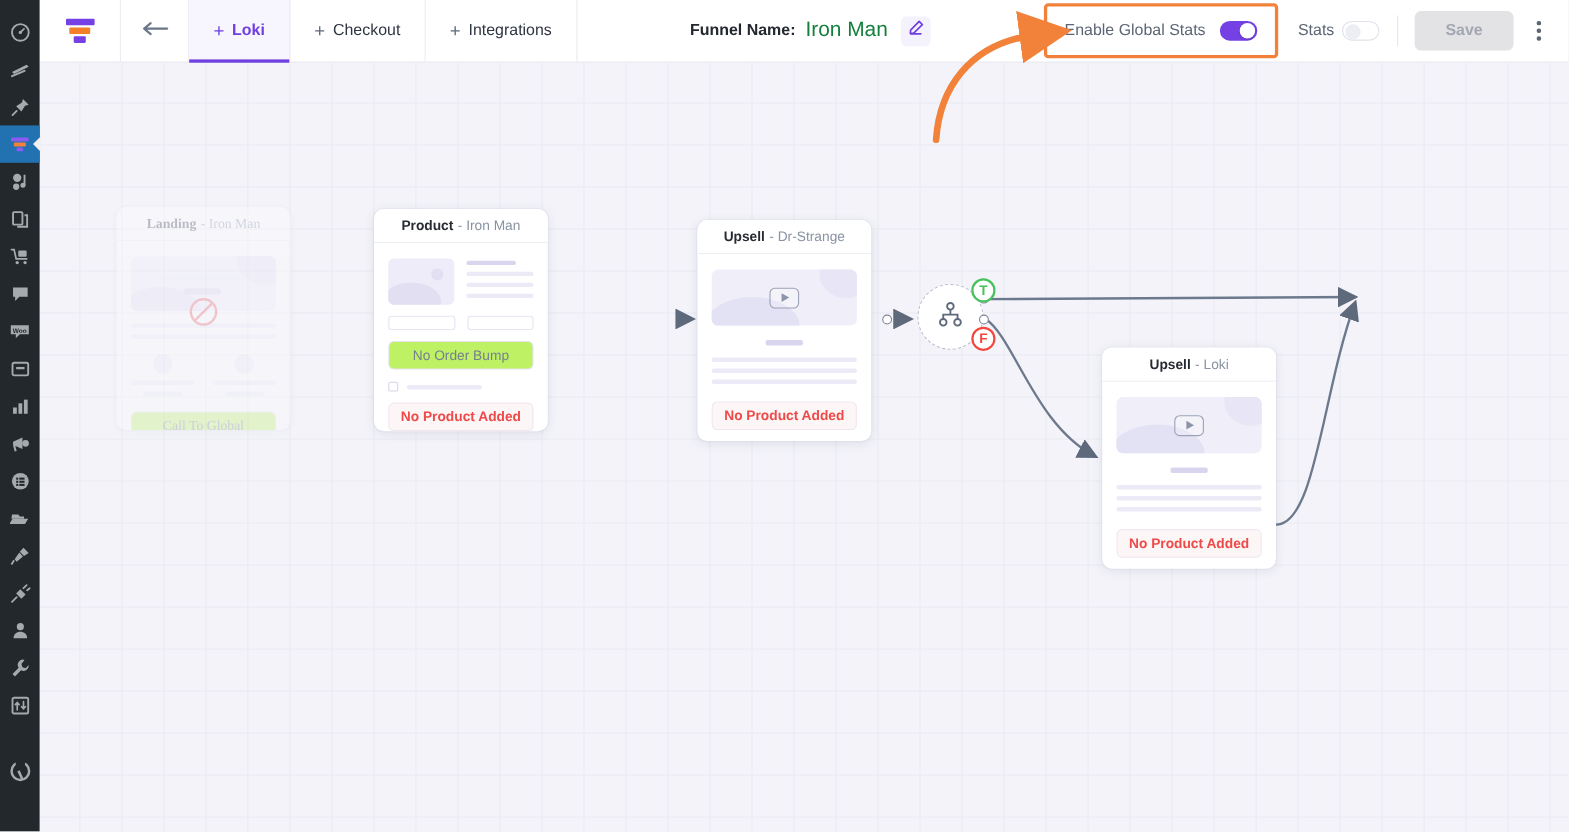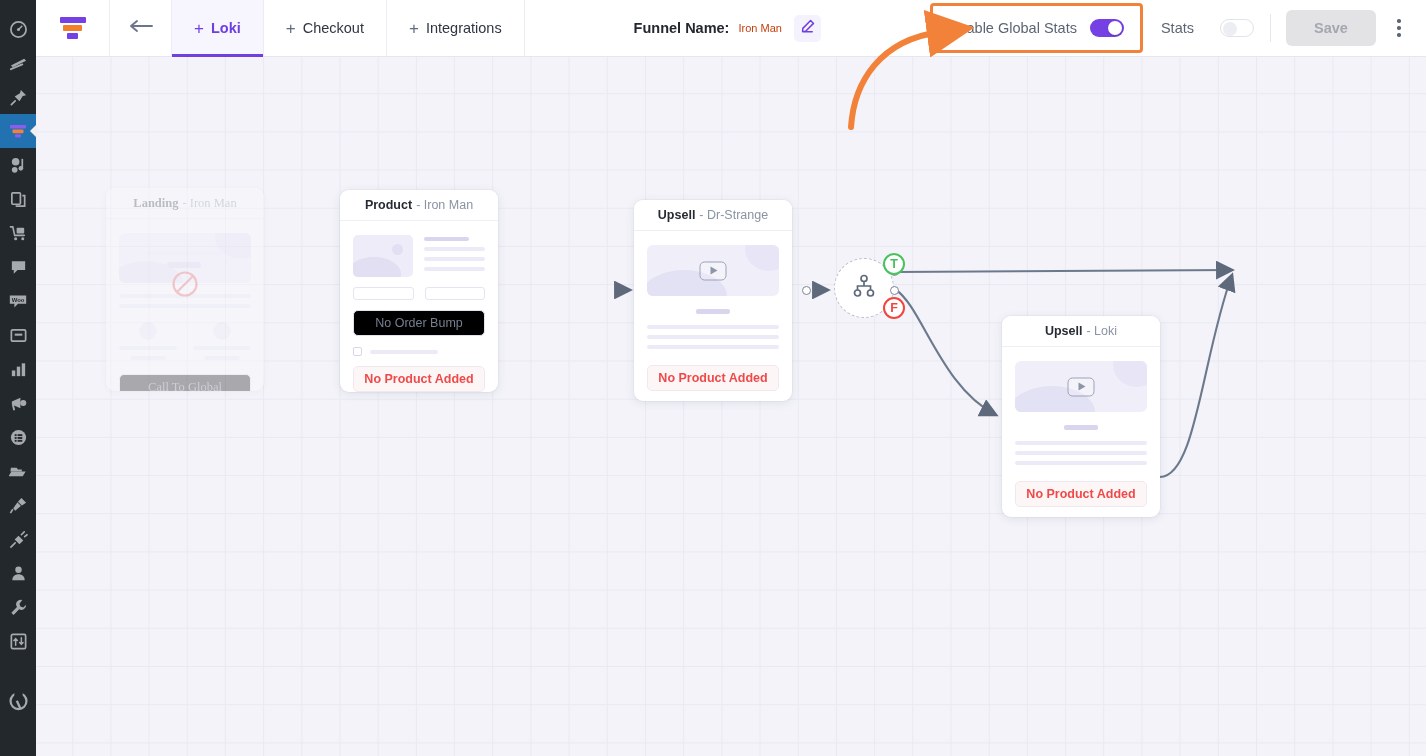--- a/index.html
+++ b/index.html
@@ -73,21 +73,21 @@
   .hd-tab.sel { background: #f7f5fe; color: #6f3fe0; font-weight: 600; }
   .hd-tab.sel .plus { color: #6f3fe0; }
   .hd-tab.sel::after {
     content:""; position:absolute; left:0; right:0; bottom:-1px; height:3px; background:#6f3fe0;
   }
 
   #hd-center {
     flex: 1; display: flex; align-items: center; justify-content: center; gap: 9px;
   }
   #fn-label { font-size: 14.5px; font-weight: 700; color: #23272f; }
-  #fn-value { font-size: 11px; color: #c2410c; }
+  #fn-value { font-size: 19px; color: #15803d; }
   #fn-edit {
     width: 27px; height: 27px; border-radius: 5px; background: #f4f2fd;
     display: flex; align-items: center; justify-content: center; cursor: pointer;
     margin-left: 3px;
   }
 
   #hd-right { display: flex; align-items: center; height: 100%; padding-right: 10px; }
 
   #global-funnel-box {
     display: flex; align-items: center; gap: 13px;
@@ -104,21 +104,21 @@
   }
   .toggle .knob {
     position: absolute; top: 2px; width: 14px; height: 14px; border-radius: 50%;
     background: #fff; box-shadow: 0 1px 2px rgba(0,0,0,.2);
   }
   .toggle.on { background: #7541e5; }
   .toggle.on .knob { right: 2px; }
   .toggle.off { background: #fff; border: 1px solid #dfe3ea; }
   .toggle.off .knob { left: 2px; background: #eceef3; box-shadow: none; }
 
-  #stats-wrap { display:flex; align-items:center; gap: 26px; margin-right: 16px;}
+  #stats-wrap { display:flex; align-items:center; gap: 7px; margin-right: 16px;}
   #stats-label { font-size: 14.5px; color: #5c6574; }
 
   .hd-divider { width: 1px; height: 28px; background: #e4e6ee; margin-right: 15px; }
 
   #save-btn {
     width: 90px; height: 36px; border-radius: 6px;
     background: #e3e3e6; color: #a3a7b1;
     font-size: 14.5px; font-weight: 600;
     display: flex; align-items: center; justify-content: center;
     border: none; cursor: default;
@@ -187,21 +187,21 @@
     width:0;height:0;border-left:7px solid #8d95a8;
     border-top:4.5px solid transparent;border-bottom:4.5px solid transparent;
     margin-left:2px;
   }
 
   .pill-btn {
     border: 1px solid #e4e2ef; border-radius: 5px; height: 26px;
     display: flex; align-items: center; justify-content: center;
     font-size: 12.5px;
   }
-  .pill-btn.muted { color: #767f90; background: #000000; }
+  .pill-btn.muted { color: #767f90; background: #bef264; }
   .pill-btn.danger { color: #ef4a4a; font-weight: 700; background: #fdf6f6; border-color:#f1e7ef; }
 
   .input-box { height: 13px; border: 1px solid #e6e4f1; border-radius: 3px; background: #fff; }
 
   
   #node-landing { opacity: .30; font-family: Liberation Serif, serif; }
   #node-landing .node-hd .t1 { color: #3a3f49; }
   .ban-icon {
     position: absolute; left: 50%; top: 98px; transform: translate(-50%,-50%);
     z-index: 3;

